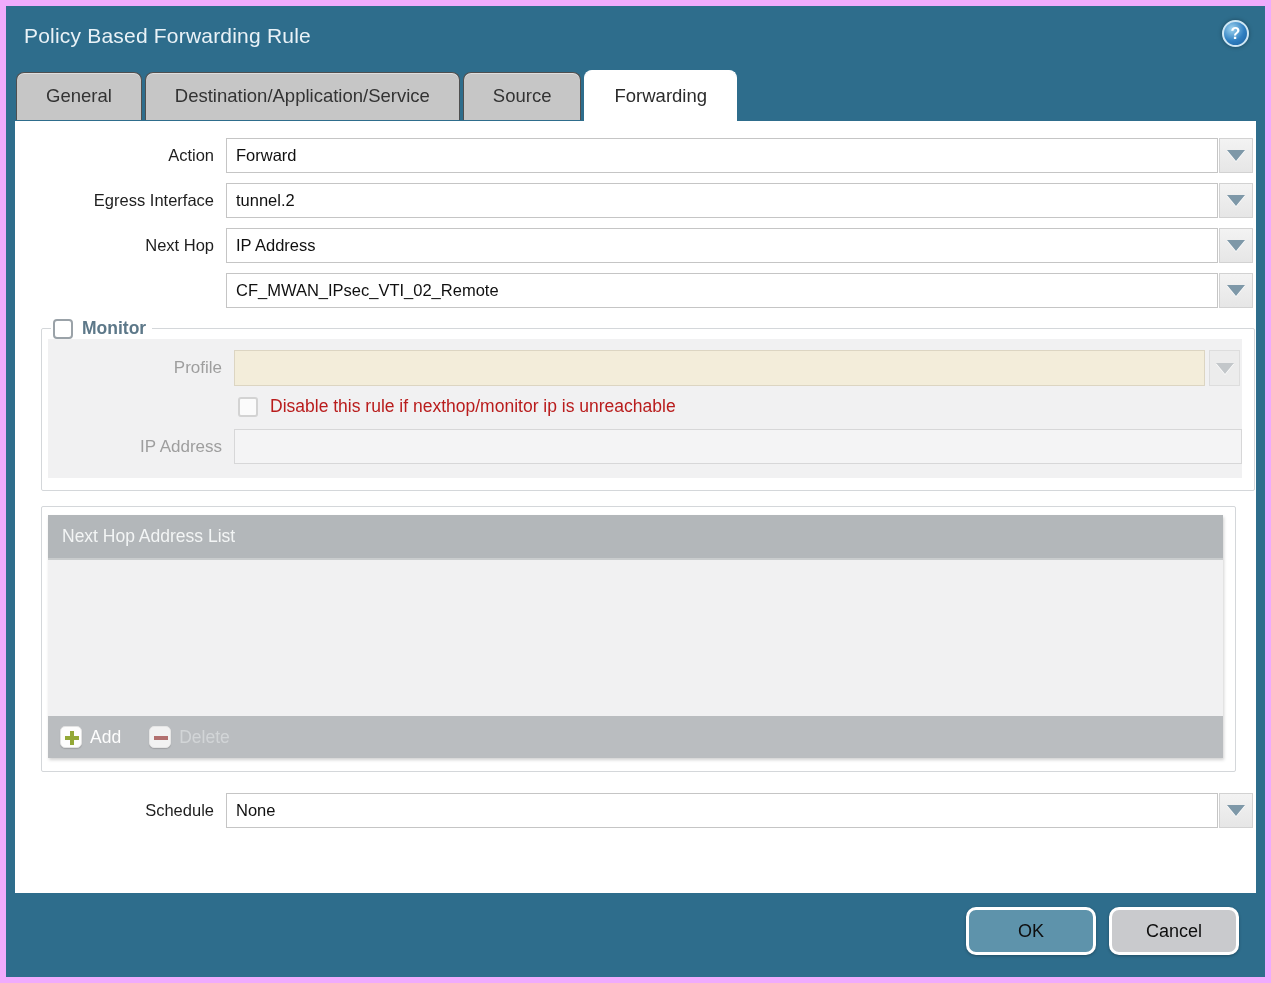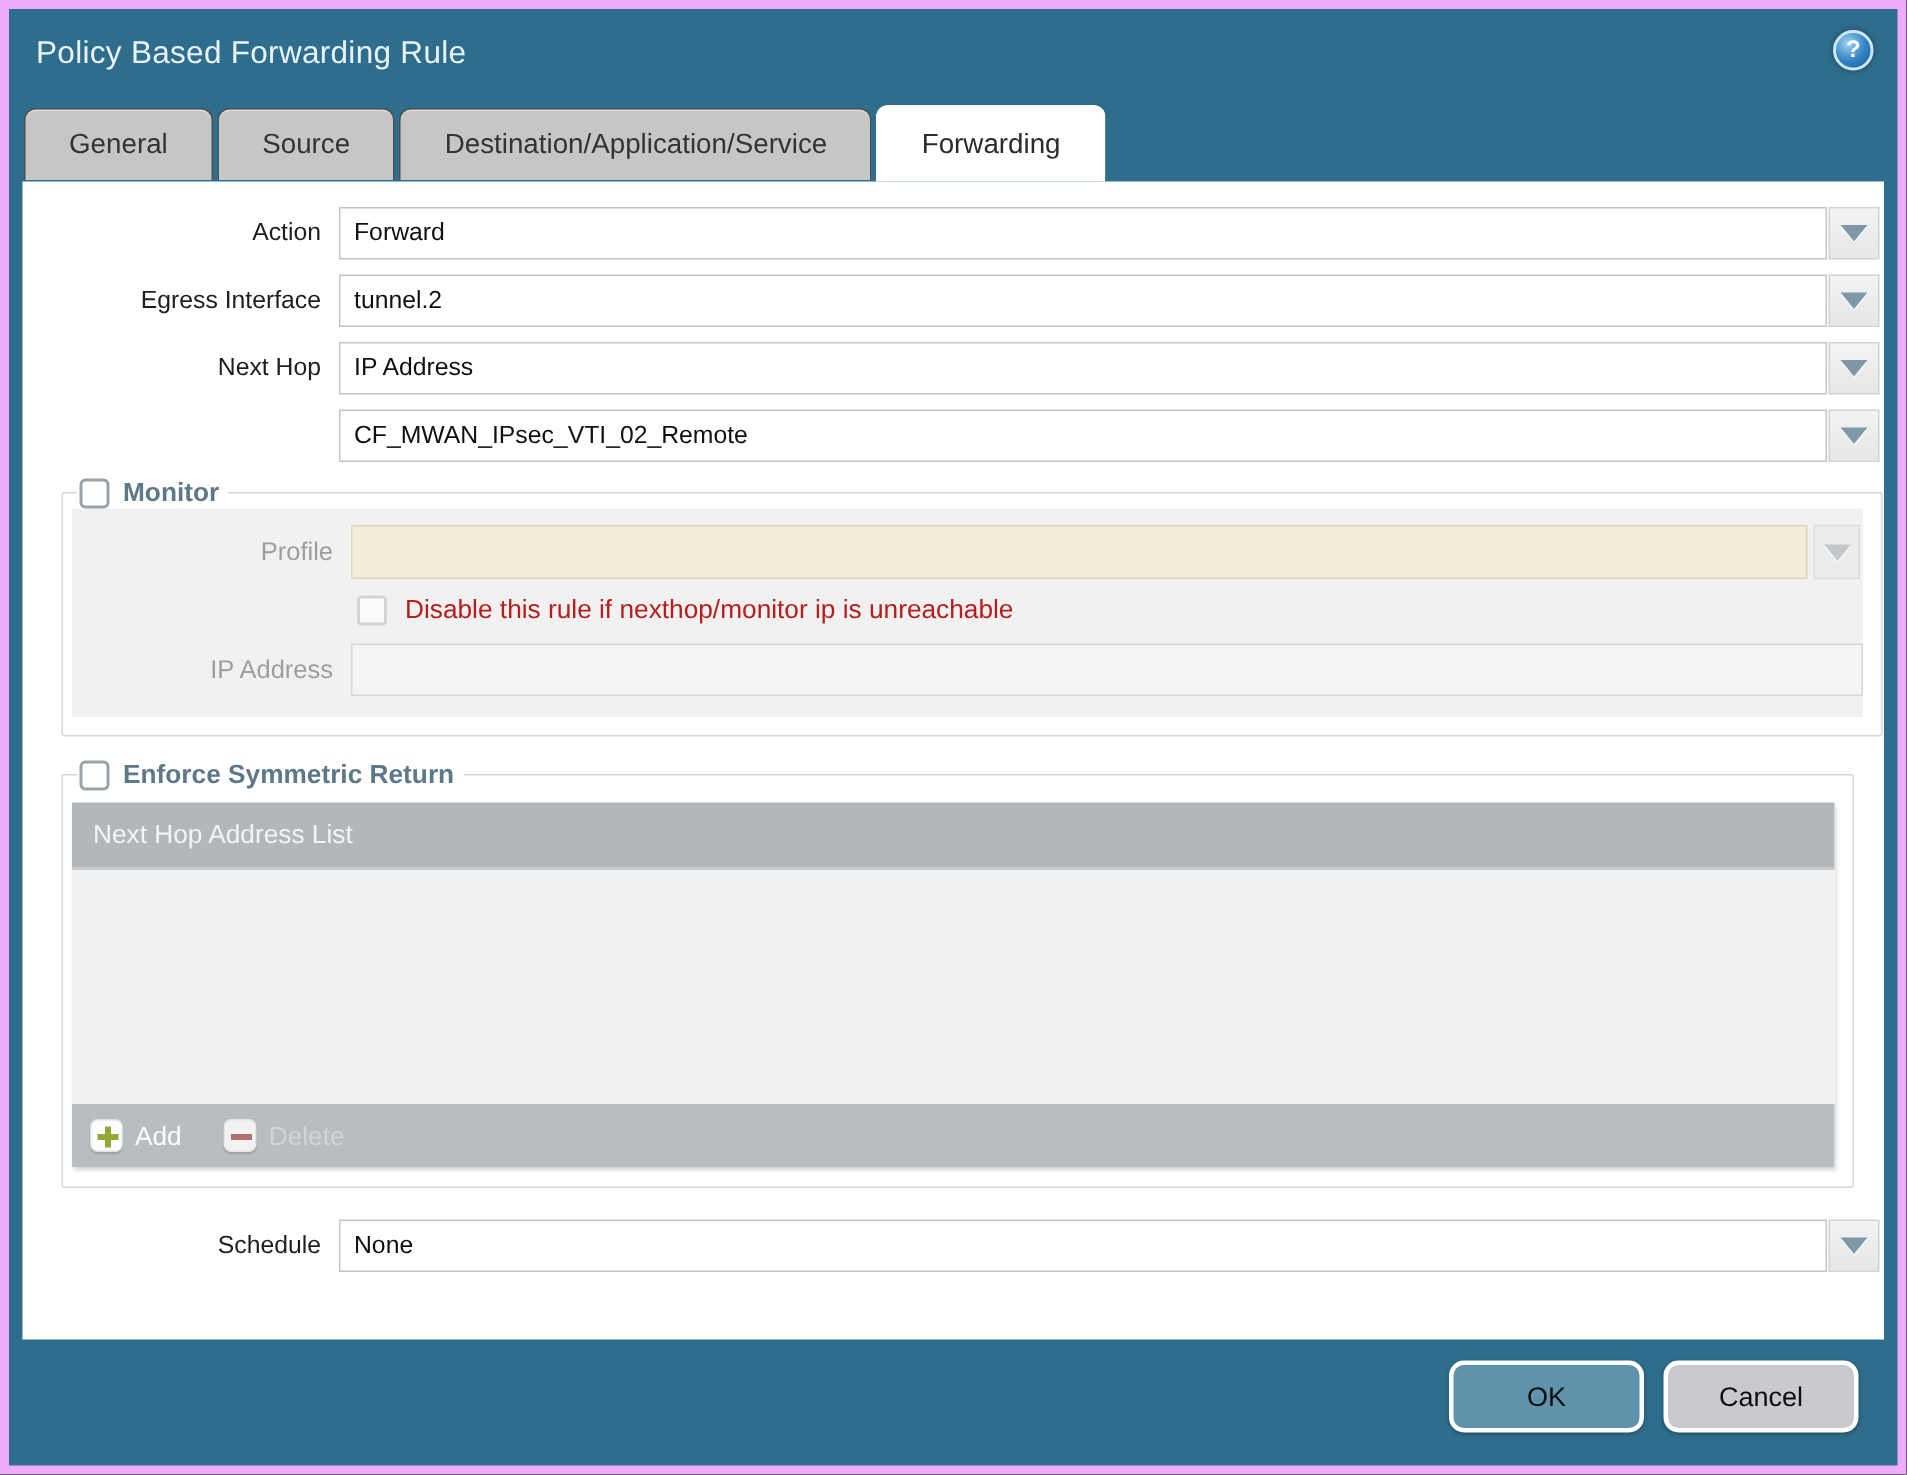--- a/index.html
+++ b/index.html
@@ -116,22 +116,22 @@
 
 <div class="dialog">
 
   <div class="titlebar">
     <div class="title">Policy Based Forwarding Rule</div>
     <div class="help-icon">?</div>
   </div>
 
   <div class="tabrow">
     <div class="tab">General</div>
+    <div class="tab">Destination/Application/Service</div>
     <div class="tab">Source</div>
-    <div class="tab">Destination/Application/Service</div>
     <div class="tab active">Forwarding</div>
   </div>
 
   <div class="content">
 
     <div class="field-row">
       <div class="field-label">Action</div>
       <div class="combo">
         <div class="combo-input">Forward</div>
         <div class="dd-btn">
@@ -190,26 +190,20 @@
           <span class="chk-row-label">Disable this rule if nexthop/monitor ip is unreachable</span>
         </div>
         <div class="sub-row" style="margin-bottom:0;">
           <div class="sub-label">IP Address</div>
           <div class="ip-input"></div>
         </div>
       </div>
     </fieldset>
 
     <fieldset class="sym">
-      <legend>
-        <span class="legend-inner">
-          <span class="checkbox"></span>
-          <span class="legend-text">Enforce Symmetric Return</span>
-        </span>
-      </legend>
       <div class="nh-table">
         <div class="nh-header">Next Hop Address List</div>
         <div class="nh-body"></div>
         <div class="nh-footer">
           <div class="tbl-btn">
             <span class="icon-chip plus"></span>
             <span class="tbl-btn-label">Add</span>
           </div>
           <div class="tbl-btn">
             <span class="icon-chip minus"></span>

